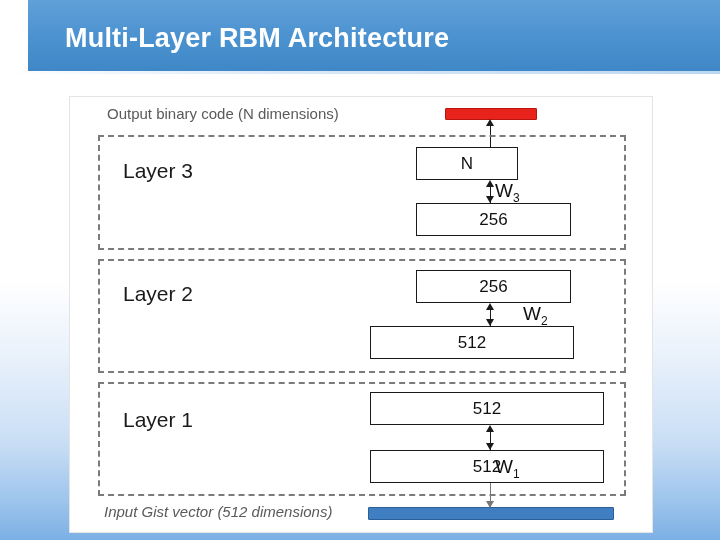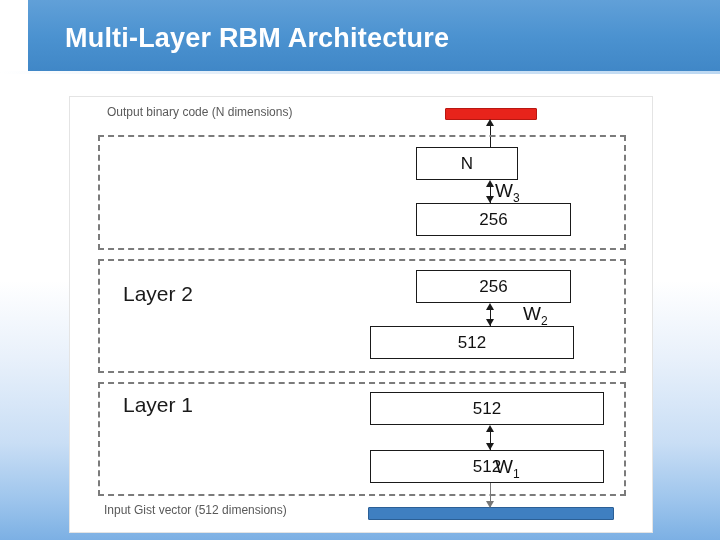--- a/index.html
+++ b/index.html
@@ -76,26 +76,26 @@
     position: absolute;
     left: 0;
     top: 0;
     width: 582px;
     height: 435px;
   }
 
   
   .caption {
     position: absolute;
-    font-size: 12px;
+    font-size: 15px;
     color: #5a5a5a;
     white-space: nowrap;
   }
   .caption-top { left: 37px; top: 8px; }
-  .caption-bottom { left: 34px; top: 406px; }
+  .caption-bottom { left: 34px; top: 406px; font-style: italic; }
 
   
   .bar {
     position: absolute;
     border-radius: 1px;
   }
   .bar-red {
     left: 375px;
     top: 11px;
     width: 90px;
@@ -123,21 +123,21 @@
   .layer-1 { left: 28px; top: 285px; width: 528px; height: 114px; }
 
   .layer-label {
     position: absolute;
     font-size: 21px;
     color: #1a1a1a;
     white-space: nowrap;
   }
   .lbl-3 { left: 53px; top: 62px; }
   .lbl-2 { left: 53px; top: 185px; text-align: center; }
-  .lbl-1 { left: 53px; top: 296px; }
+  .lbl-1 { left: 53px; top: 311px; }
 
   
   .unit {
     position: absolute;
     box-sizing: border-box;
     background: #ffffff;
     border: 1.5px solid #1a1a1a;
     display: flex;
     align-items: center;
     justify-content: center;
@@ -200,20 +200,21 @@
       <div class="caption caption-top">Output binary code (N dimensions)</div>
       <div class="caption caption-bottom">Input Gist vector (512 dimensions)</div>
 
       <div class="bar bar-red"></div>
       <div class="bar bar-blue"></div>
 
       <div class="arrow-line" style="left:420px; top:24px; height:26px;"></div>
       <div class="arrow-head head-up" style="left:415.5px; top:22px;"></div>
 
       <div class="layer-box layer-3"></div>
+      <div class="layer-label lbl-3">Layer 3</div>
       <div class="unit u-n">N</div>
       <div class="unit u-256a">256</div>
       <div class="arrow-line" style="left:420px; top:85px; height:21px;"></div>
       <div class="arrow-head head-up" style="left:415.5px; top:83px;"></div>
       <div class="arrow-head head-down" style="left:415.5px; top:99px;"></div>
       <div class="weight w3"><span>W</span><sub>3</sub></div>
 
       <div class="layer-box layer-2"></div>
       <div class="layer-label lbl-2">Layer 2</div>
       <div class="unit u-256b">256</div>

